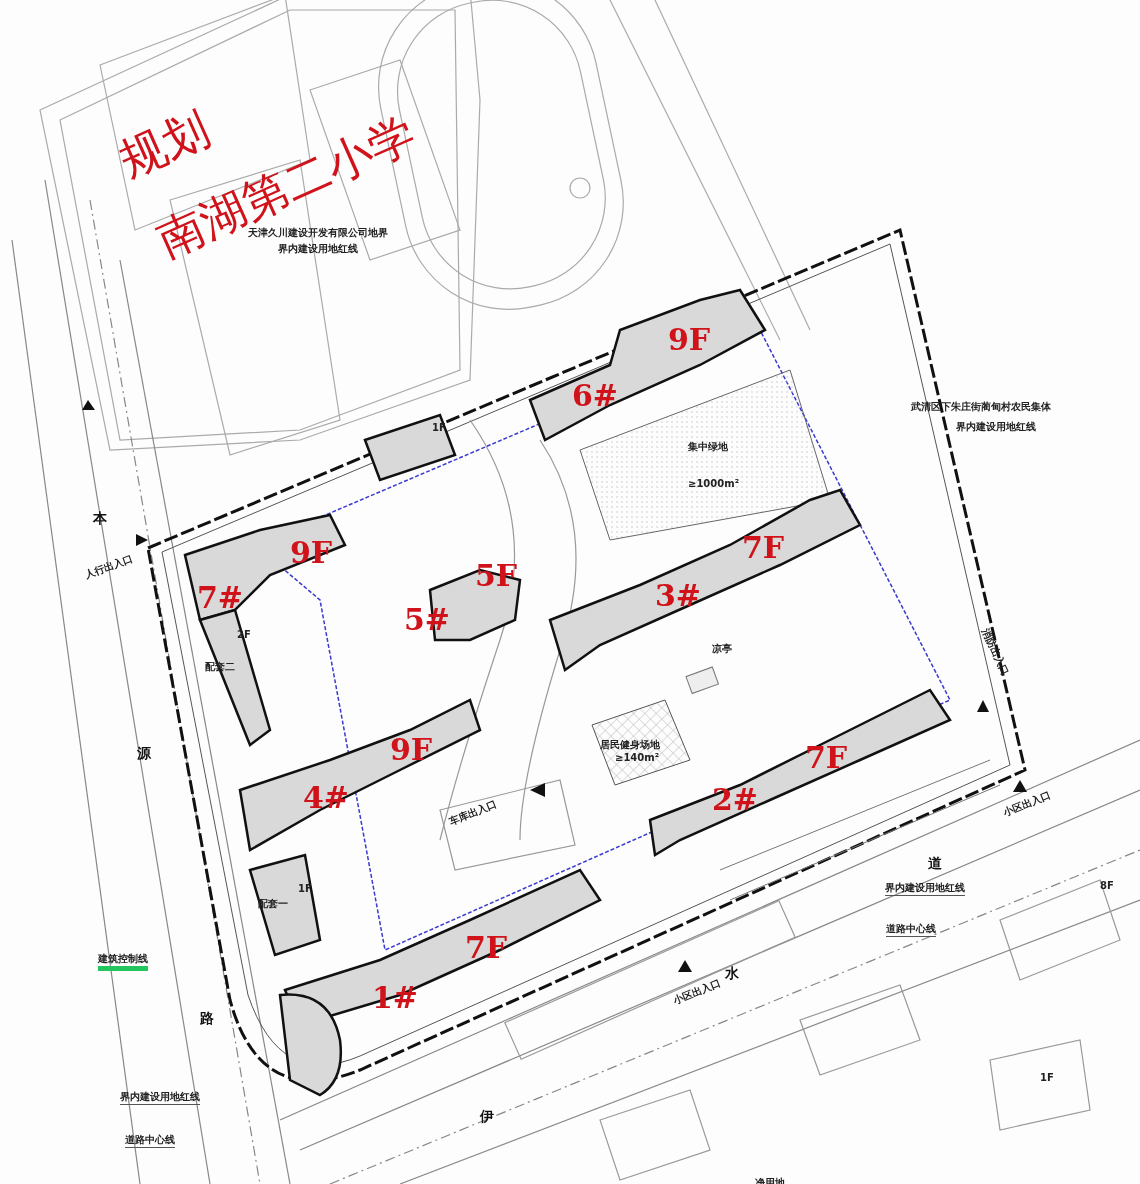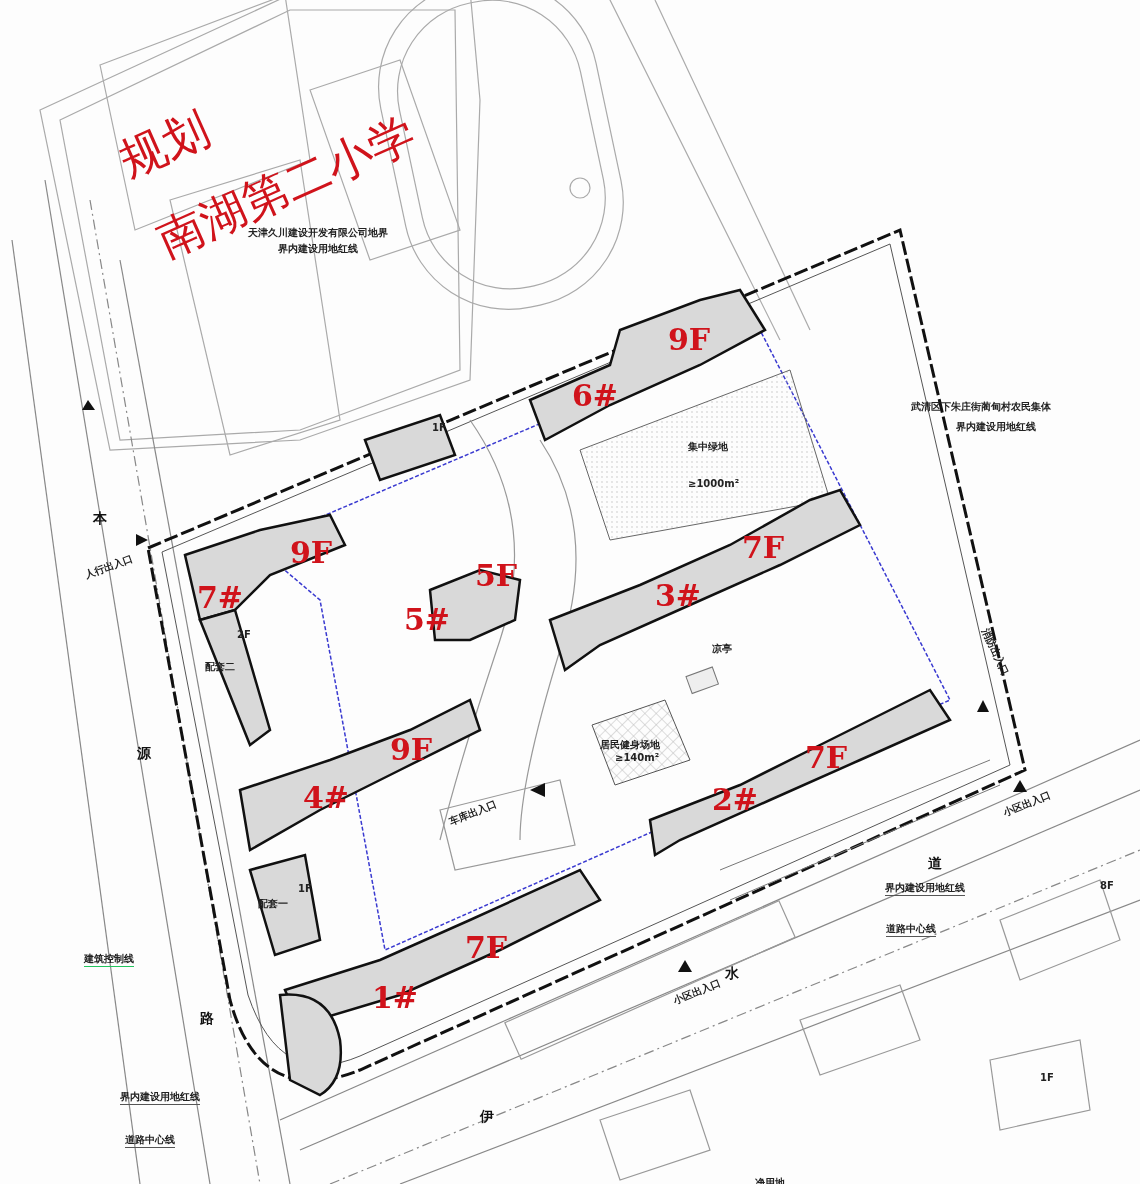--- a/index.html
+++ b/index.html
@@ -150,21 +150,21 @@
 <div class="lbl small" style="left:1002px;top:797px;transform:rotate(-22deg);">小区出入口</div>
 <div class="lbl small" style="left:970px;top:645px;transform:rotate(65deg);">消防出入口</div>
 
 <div class="lbl road" style="left:93px;top:510px;">本</div>
 <div class="lbl road" style="left:137px;top:745px;">源</div>
 <div class="lbl road" style="left:200px;top:1010px;">路</div>
 <div class="lbl road" style="left:480px;top:1108px;">伊</div>
 <div class="lbl road" style="left:725px;top:965px;">水</div>
 <div class="lbl road" style="left:928px;top:855px;">道</div>
 
-<div class="lbl small" style="left:84px;top:952px;border-bottom:1px solid #22c55e;">建筑控制线</div>
+<div class="lbl small" style="left:98px;top:952px;border-bottom:5px solid #22c55e;">建筑控制线</div>
 <div class="lbl small" style="left:120px;top:1090px;border-bottom:1px solid #555;">界内建设用地红线</div>
 <div class="lbl small" style="left:125px;top:1133px;border-bottom:1px solid #555;">道路中心线</div>
 <div class="lbl small" style="left:885px;top:881px;border-bottom:1px solid #555;">界内建设用地红线</div>
 <div class="lbl small" style="left:886px;top:922px;border-bottom:1px solid #555;">道路中心线</div>
 <div class="lbl small" style="left:1100px;top:880px;">8F</div>
 <div class="lbl small" style="left:1040px;top:1072px;">1F</div>
 <div class="lbl small" style="left:755px;top:1176px;">净用地</div>
 
 </div>
 

